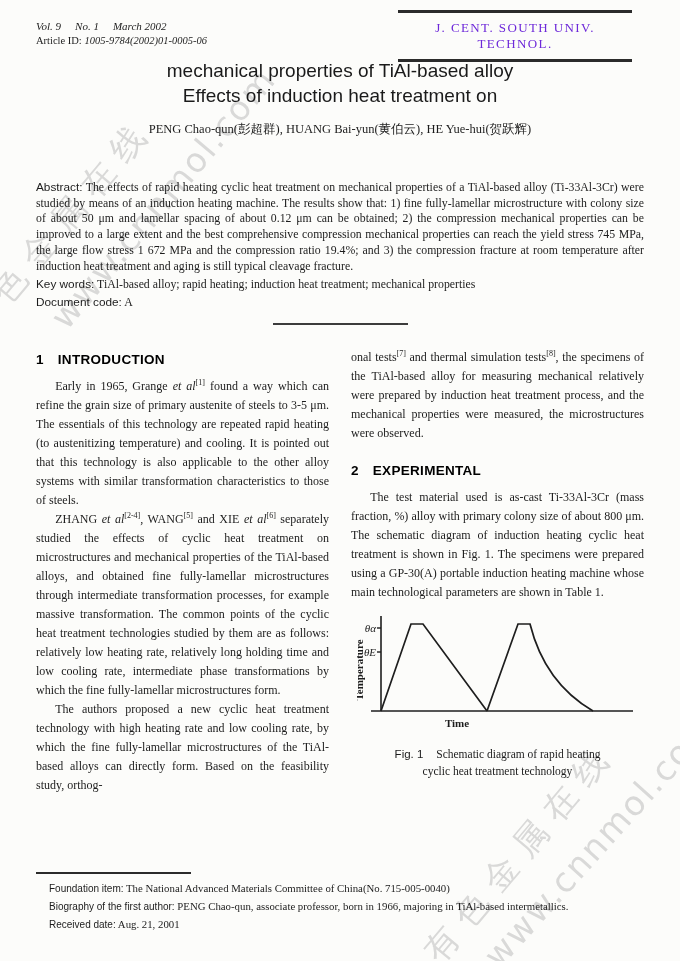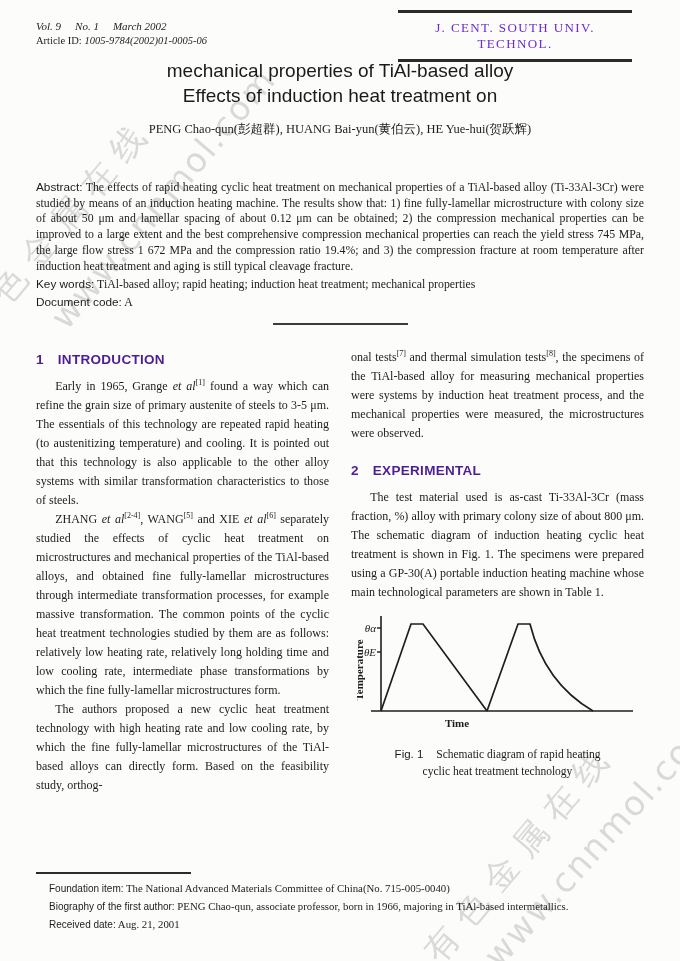--- a/index.html
+++ b/index.html
@@ -46,21 +46,21 @@
     font-family:"Liberation Sans", sans-serif; font-weight:normal; font-style:normal;
   }
   .kw { font-size:11.8px; line-height:15.7px; margin-top:3px; }
   .dc { font-size:11.8px; line-height:15.7px; margin-top:2px; }
   .mid-rule { width:135px; border-top:2px solid #3c3c3c; margin:12px auto 0 auto; }
   
   .cols { position:absolute; left:36px; top:348px; width:608px; display:flex; gap:22px; }
   .col { width:293px; }
   h2.sec {
     margin:4px 0 10px 0; font-family:"Liberation Sans", sans-serif;
-    font-size:13.5px; font-weight:bold; color:#4c1d95; letter-spacing:.3px;
+    font-size:13.5px; font-weight:bold; color:#000000; letter-spacing:.3px;
   }
   h2.sec .num { margin-right:14px; }
   .col p {
     margin:0; font-size:12px; line-height:19px; text-align:justify;
     text-indent:1.6em;
   }
   .col p.noindent { text-indent:0; }
   .col p + p { margin-top:0; }
   sup { font-size:8px; line-height:0; vertical-align:super; }
   
@@ -130,21 +130,21 @@
       <div class="col">
         <h2 class="sec">
           <span class="num">1</span><span>INTRODUCTION</span>
         </h2>
         <p><span>Early in 1965, Grange </span><i>et al</i><sup>[1]</sup><span> found a way which can refine the grain size of primary austenite of steels to 3-5 μm. The essentials of this technology are repeated rapid heating (to austenitizing temperature) and cooling. It is pointed out that this technology is also applicable to the other alloy systems with similar transformation characteristics to those of steels.</span></p>
         <p><span>ZHANG </span><i>et al</i><sup>[2-4]</sup><span>, WANG</span><sup>[5]</sup><span> and XIE </span><i>et al</i><sup>[6]</sup><span> separately studied the effects of cyclic heat treatment on microstructures and mechanical properties of the TiAl-based alloys, and obtained fine fully-lamellar microstructures through intermediate transformation processes, for example massive transformation. The common points of the cyclic heat treatment technologies studied by them are as follows: relatively low heating rate, relatively long holding time and low cooling rate, intermediate phase transformations by which the fine fully-lamellar microstructures form.</span></p>
         <p><span>The authors proposed a new cyclic heat treatment technology with high heating rate and low cooling rate, by which the fine fully-lamellar microstructures of the TiAl-based alloys can directly form. Based on the feasibility study, orthog-</span></p>
       </div>
 
       <div class="col">
-        <p class="noindent"><span>onal tests</span><sup>[7]</sup><span> and thermal simulation tests</span><sup>[8]</sup><span>, the specimens of the TiAl-based alloy for measuring mechanical properties were systems by induction heat treatment process, and the mechanical properties were measured, the microstructures were observed.</span></p>
+        <p class="noindent"><span>onal tests</span><sup>[7]</sup><span> and thermal simulation tests</span><sup>[8]</sup><span>, the specimens of the TiAl-based alloy for measuring mechanical relatively were prepared by induction heat treatment process, and the mechanical properties were measured, the microstructures were observed.</span></p>
 
         <h2 class="sec" style="margin-top:20px;">
           <span class="num">2</span><span>EXPERIMENTAL</span>
         </h2>
         <p><span>The test material used is as-cast Ti-33Al-3Cr (mass fraction, %) alloy with primary colony size of about 800 μm. The schematic diagram of induction heating cyclic heat treatment is shown in Fig. 1. The specimens were prepared using a GP-30(A) portable induction heating machine whose main technological parameters are shown in Table 1.</span></p>
 
         <div class="fig">
           <svg width="282" height="122" viewBox="0 0 282 122">
 
             <line x1="24" y1="4" x2="24" y2="99" stroke="#1e1e1e" stroke-width="1.6"></line>

